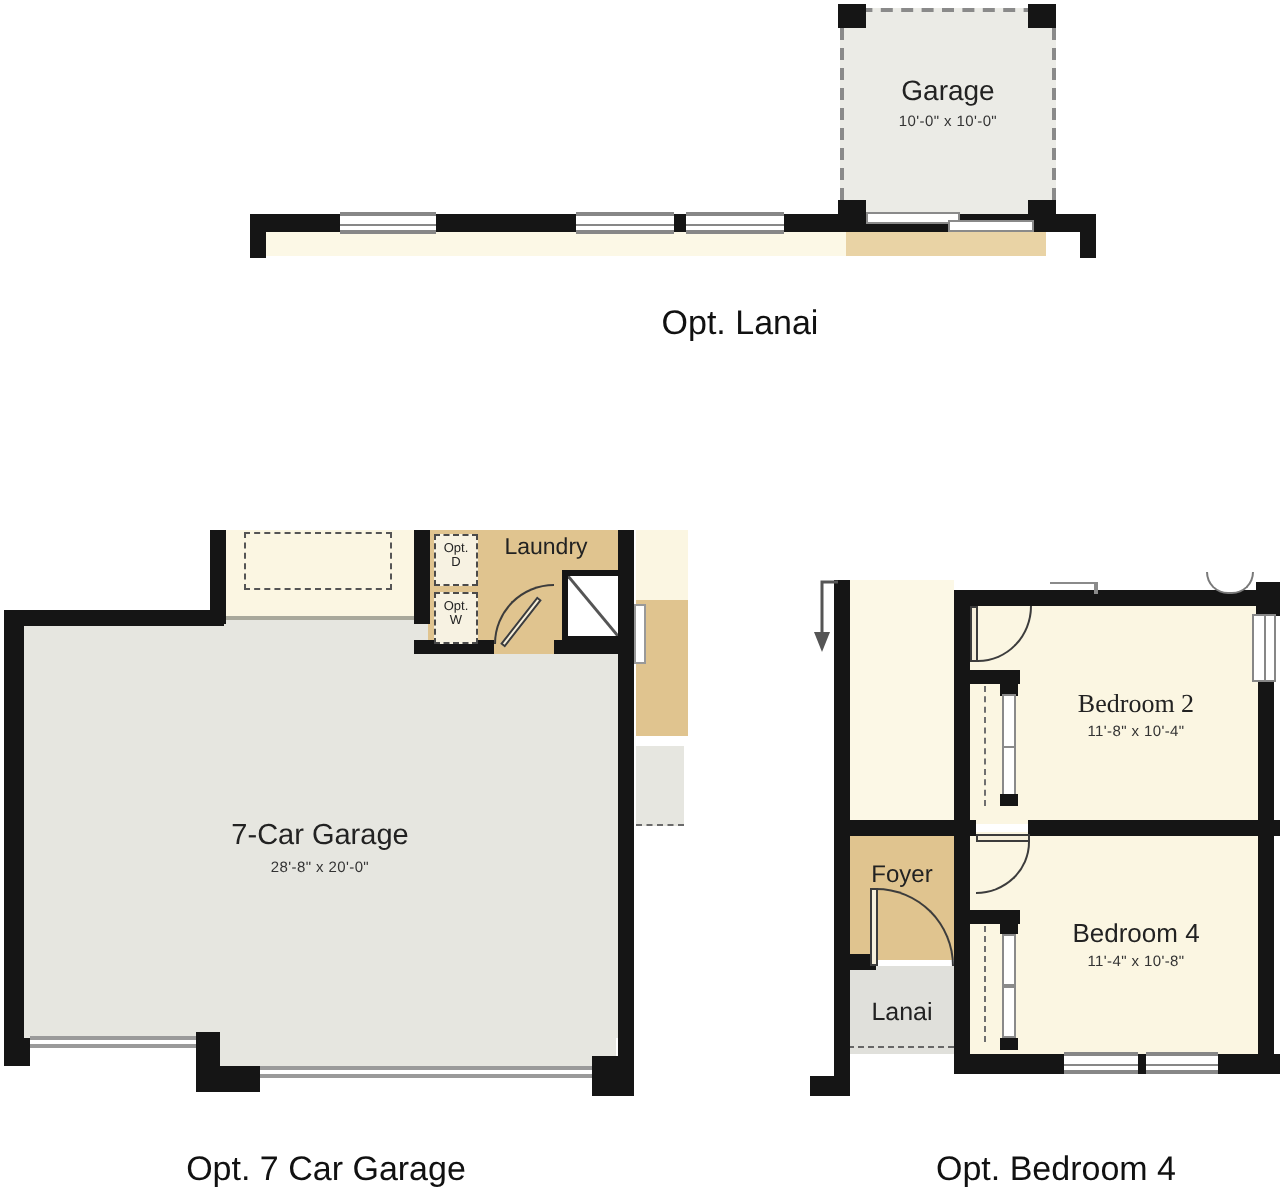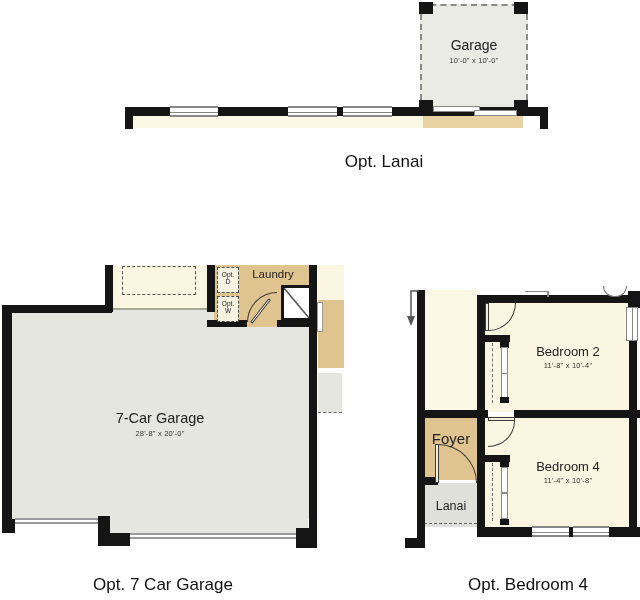--- a/index.html
+++ b/index.html
@@ -58,21 +58,21 @@
       </div>
     <div class="win-h" style="left:343px;top:106px;width:49px;height:11px;">
         <div class="mid"></div>
       </div>
 
     <div class="abs" style="left:433px;top:106px;width:45px;height:4px;background:#fff;border:1px solid #8a8a8a;"></div>
     <div class="abs" style="left:474px;top:110px;width:41px;height:4px;background:#fff;border:1px solid #8a8a8a;"></div>
 
     <div class="lbl room" style="left:424px;top:37px;width:100px;font-size:14px;">Garage</div>
     <div class="lbl dims" style="left:424px;top:56px;width:100px;">10'-0" x 10'-0"</div>
-    <div class="lbl title" style="left:264px;top:152px;width:240px;">Opt. Lanai</div>
+    <div class="lbl title" style="left:250px;top:152px;width:240px;">Opt. Lanai</div>
   </div>
 
   <div>
 
     <div class="gray" style="left:8px;top:310px;width:303px;height:209px;"></div>
     <div class="gray" style="left:100px;top:519px;width:208px;height:17px;"></div>
     <div class="cream" style="left:112px;top:265px;width:97px;height:45px;"></div>
     <div class="tan" style="left:214px;top:265px;width:96px;height:62px;"></div>
 
     <div class="cream" style="left:318px;top:265px;width:26px;height:35px;"></div>
@@ -177,22 +177,22 @@
     <div class="panel" style="left:501px;top:347px;width:7px;height:27px;"></div>
     <div class="panel" style="left:501px;top:373px;width:7px;height:25px;"></div>
     <div class="jamb" style="left:500px;top:397px;width:9px;height:6px;"></div>
 
     <div class="closet-dash" style="left:492px;top:463px;height:58px;"></div>
     <div class="jamb" style="left:500px;top:461px;width:9px;height:6px;"></div>
     <div class="panel" style="left:501px;top:467px;width:7px;height:26px;"></div>
     <div class="panel" style="left:501px;top:493px;width:7px;height:26px;"></div>
     <div class="jamb" style="left:500px;top:519px;width:9px;height:6px;"></div>
 
-    <div class="lbl room" style="left:500px;top:344px;width:136px;font-size:13px;">Bedroom 2</div>
+    <div class="lbl room" style="left:500px;top:344px;width:136px;font-size:13px;font-family:Liberation Serif, serif;">Bedroom 2</div>
     <div class="lbl dims" style="left:500px;top:361px;width:136px;">11'-8" x 10'-4"</div>
     <div class="lbl room" style="left:500px;top:459px;width:136px;font-size:13px;">Bedroom 4</div>
     <div class="lbl dims" style="left:500px;top:476px;width:136px;">11'-4" x 10'-8"</div>
-    <div class="lbl" style="left:424px;top:430px;width:54px;font-size:15px;color:#222;">Foyer</div>
+    <div class="lbl" style="left:424px;top:430px;width:54px;font-size:12px;color:#222;">Foyer</div>
     <div class="lbl" style="left:424px;top:499px;width:54px;font-size:12.5px;color:#222;">Lanai</div>
     <div class="lbl title" style="left:418px;top:575px;width:220px;">Opt. Bedroom 4</div>
   </div>
 
 </div>
 
 </body></html>

